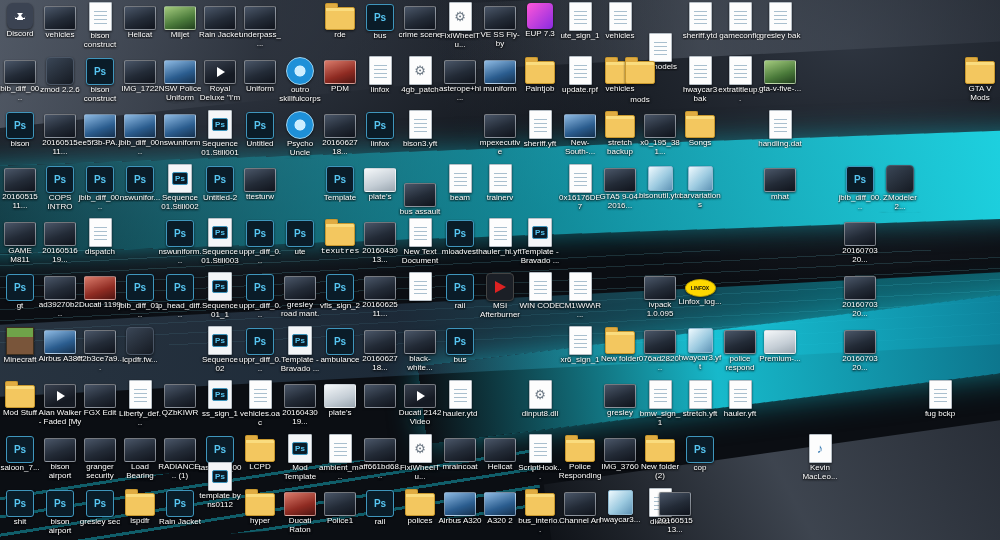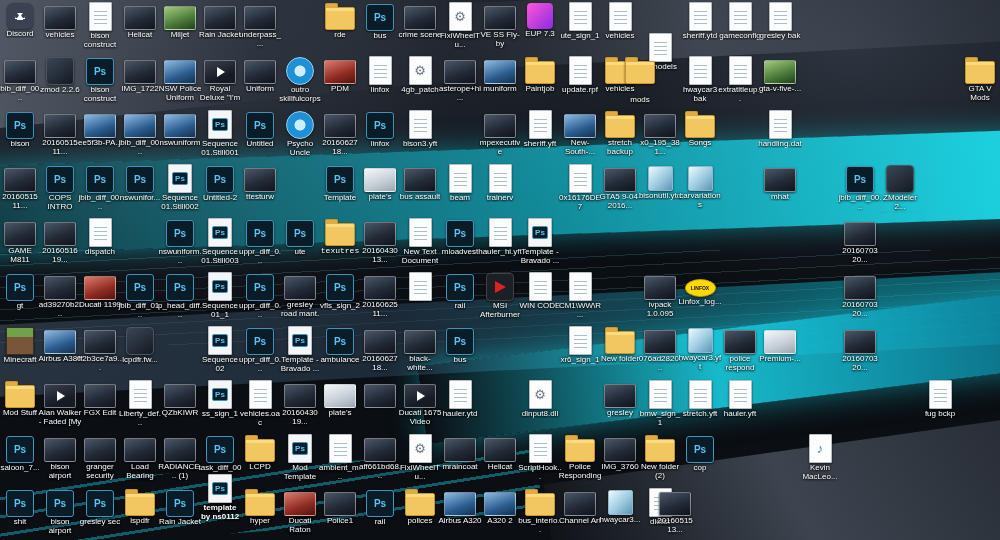--- a/index.html
+++ b/index.html
@@ -359,21 +359,21 @@
         <div class="label">ttesturw</div>
       </div>
       <div class="icon" style="left: 320px; top: 162px;">
         <div class="glyph t-psd"></div>
         <div class="label">Template</div>
       </div>
       <div class="icon" style="left: 360px; top: 162px;">
         <div class="glyph t-img-light"></div>
         <div class="label">plate's</div>
       </div>
-      <div class="icon" style="left: 400px; top: 162px;">
+      <div class="icon" style="left: 400px; top: 177px;">
         <div class="glyph t-img-dark"></div>
         <div class="label">bus assault</div>
       </div>
       <div class="icon" style="left: 440px; top: 162px;">
         <div class="glyph t-doc"></div>
         <div class="label">beam</div>
       </div>
       <div class="icon" style="left: 480px; top: 162px;">
         <div class="glyph t-doc"></div>
         <div class="label">trainerv</div>
@@ -641,21 +641,21 @@
       <div class="icon" style="left: 320px; top: 378px;">
         <div class="glyph t-img-light"></div>
         <div class="label">plate's</div>
       </div>
       <div class="icon" style="left: 360px; top: 378px; gap: 24px;">
         <div class="glyph t-img-dark"></div>
         <div class="label">20160702 09...</div>
       </div>
       <div class="icon" style="left: 400px; top: 378px;">
         <div class="glyph t-media"></div>
-        <div class="label">Ducati 1675 Video</div>
+        <div class="label">Ducati 2142 Video</div>
       </div>
       <div class="icon" style="left: 440px; top: 378px;">
         <div class="glyph t-doc"></div>
         <div class="label">hauler.ytd</div>
       </div>
       <div class="icon" style="left: 520px; top: 378px;">
         <div class="glyph t-gear"></div>
         <div class="label">dinput8.dll</div>
       </div>
       <div class="icon" style="left: 600px; top: 378px;">
@@ -767,21 +767,21 @@
         <div class="label">gresley sec</div>
       </div>
       <div class="icon" style="left: 120px; top: 486px;">
         <div class="glyph t-folder"></div>
         <div class="label">lspdfr</div>
       </div>
       <div class="icon" style="left: 160px; top: 486px;">
         <div class="glyph t-psd"></div>
         <div class="label">Rain Jacket</div>
       </div>
-      <div class="icon" style="left: 200px; top: 472px; font-weight: bold;">
+      <div class="icon" style="left: 200px; top: 460px;">
         <div class="glyph t-psdw"></div>
         <div class="label">template by ns0112</div>
       </div>
       <div class="icon" style="left: 240px; top: 486px;">
         <div class="glyph t-folder"></div>
         <div class="label">hyper</div>
       </div>
       <div class="icon" style="left: 280px; top: 486px;">
         <div class="glyph t-img-red"></div>
         <div class="label">Ducati Raton</div>

